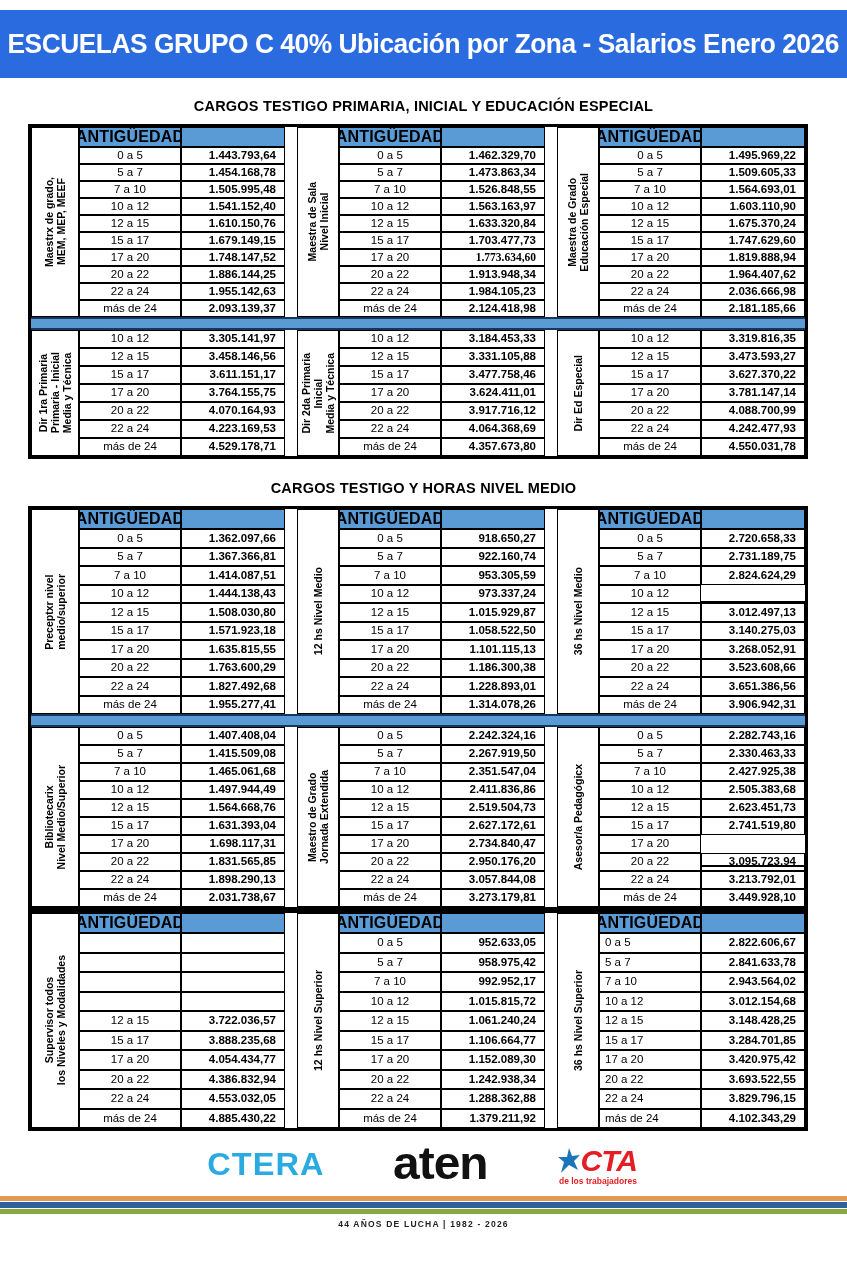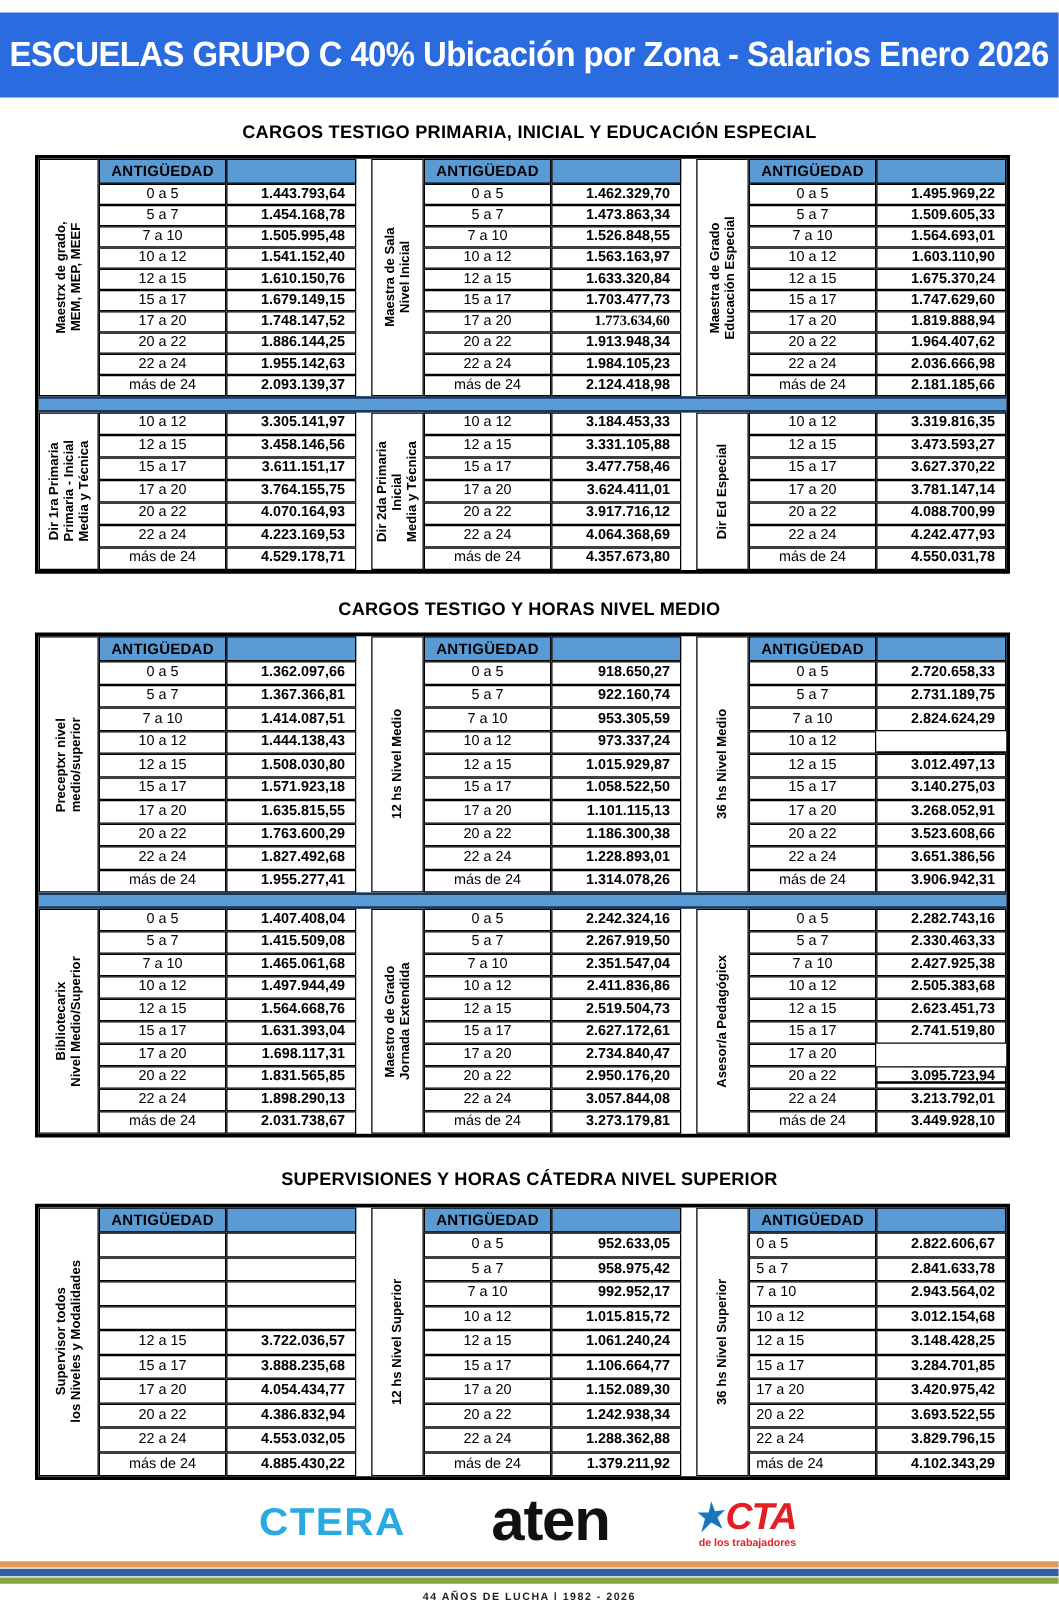--- a/index.html
+++ b/index.html
@@ -33,21 +33,21 @@
   .band {
     display:grid;
     grid-template-columns:48px 102px 104px 12px 42px 102px 104px 12px 42px 102px 104px;
   }
   .cell {
     border:1.5px solid #000; box-sizing:border-box;
     display:flex; align-items:center; overflow:hidden;
     font-size:11.5px; line-height:1;
   }
   .hdr {
-    background:var(--hdr-blue,#5b9bd5); font-weight:bold; font-size:12px;
+    background:var(--hdr-blue,#5b9bd5); font-weight:bold; font-size:16px;
     justify-content:center; letter-spacing:.2px;
   }
   .ant  { justify-content:center; }
   .ant.left { justify-content:flex-start; padding-left:5px; }
   .val  { justify-content:flex-end; padding-right:8px; font-weight:bold; }
   .label-cell { justify-content:center; background:#fff; }
   .vlabel {
     writing-mode:vertical-rl; transform:rotate(180deg);
     font-weight:bold; font-size:10.5px; line-height:1.15; text-align:center;
     white-space:nowrap;
@@ -385,21 +385,20 @@
         <div class="cell val" style="grid-area: 8 / 11;">3.095.723,94</div>
         <div class="cell ant" style="grid-area: 9 / 10;">22 a 24</div>
         <div class="cell val" style="grid-area: 9 / 11;">3.213.792,01</div>
         <div class="cell ant" style="grid-area: 10 / 10;">más de 24</div>
         <div class="cell val" style="grid-area: 10 / 11;">3.449.928,10</div>
       </div>
     </div>
 </div>
 
 <div>
-  <div class="section-title st3">SUPERVISIONES Y HORAS CÁTEDRA NIVEL SUPERIOR</div>
   <div class="table-box">
       <div class="band" style="grid-template-rows: 20px repeat(10, 19.5px);">
         <div class="cell label-cell" style="grid-area: 1 / 1 / span 11;">
           <div class="vlabel">Supervisor todos<br>los Niveles y Modalidades</div>
         </div>
         <div class="cell hdr" style="grid-area: 1 / 2;">ANTIGÜEDAD</div>
         <div class="cell hdr" style="grid-area: 1 / 3;"></div>
         <div class="cell ant" style="grid-area: 2 / 2;"></div>
         <div class="cell val" style="grid-area: 2 / 3;"></div>
         <div class="cell ant" style="grid-area: 3 / 2;"></div>

